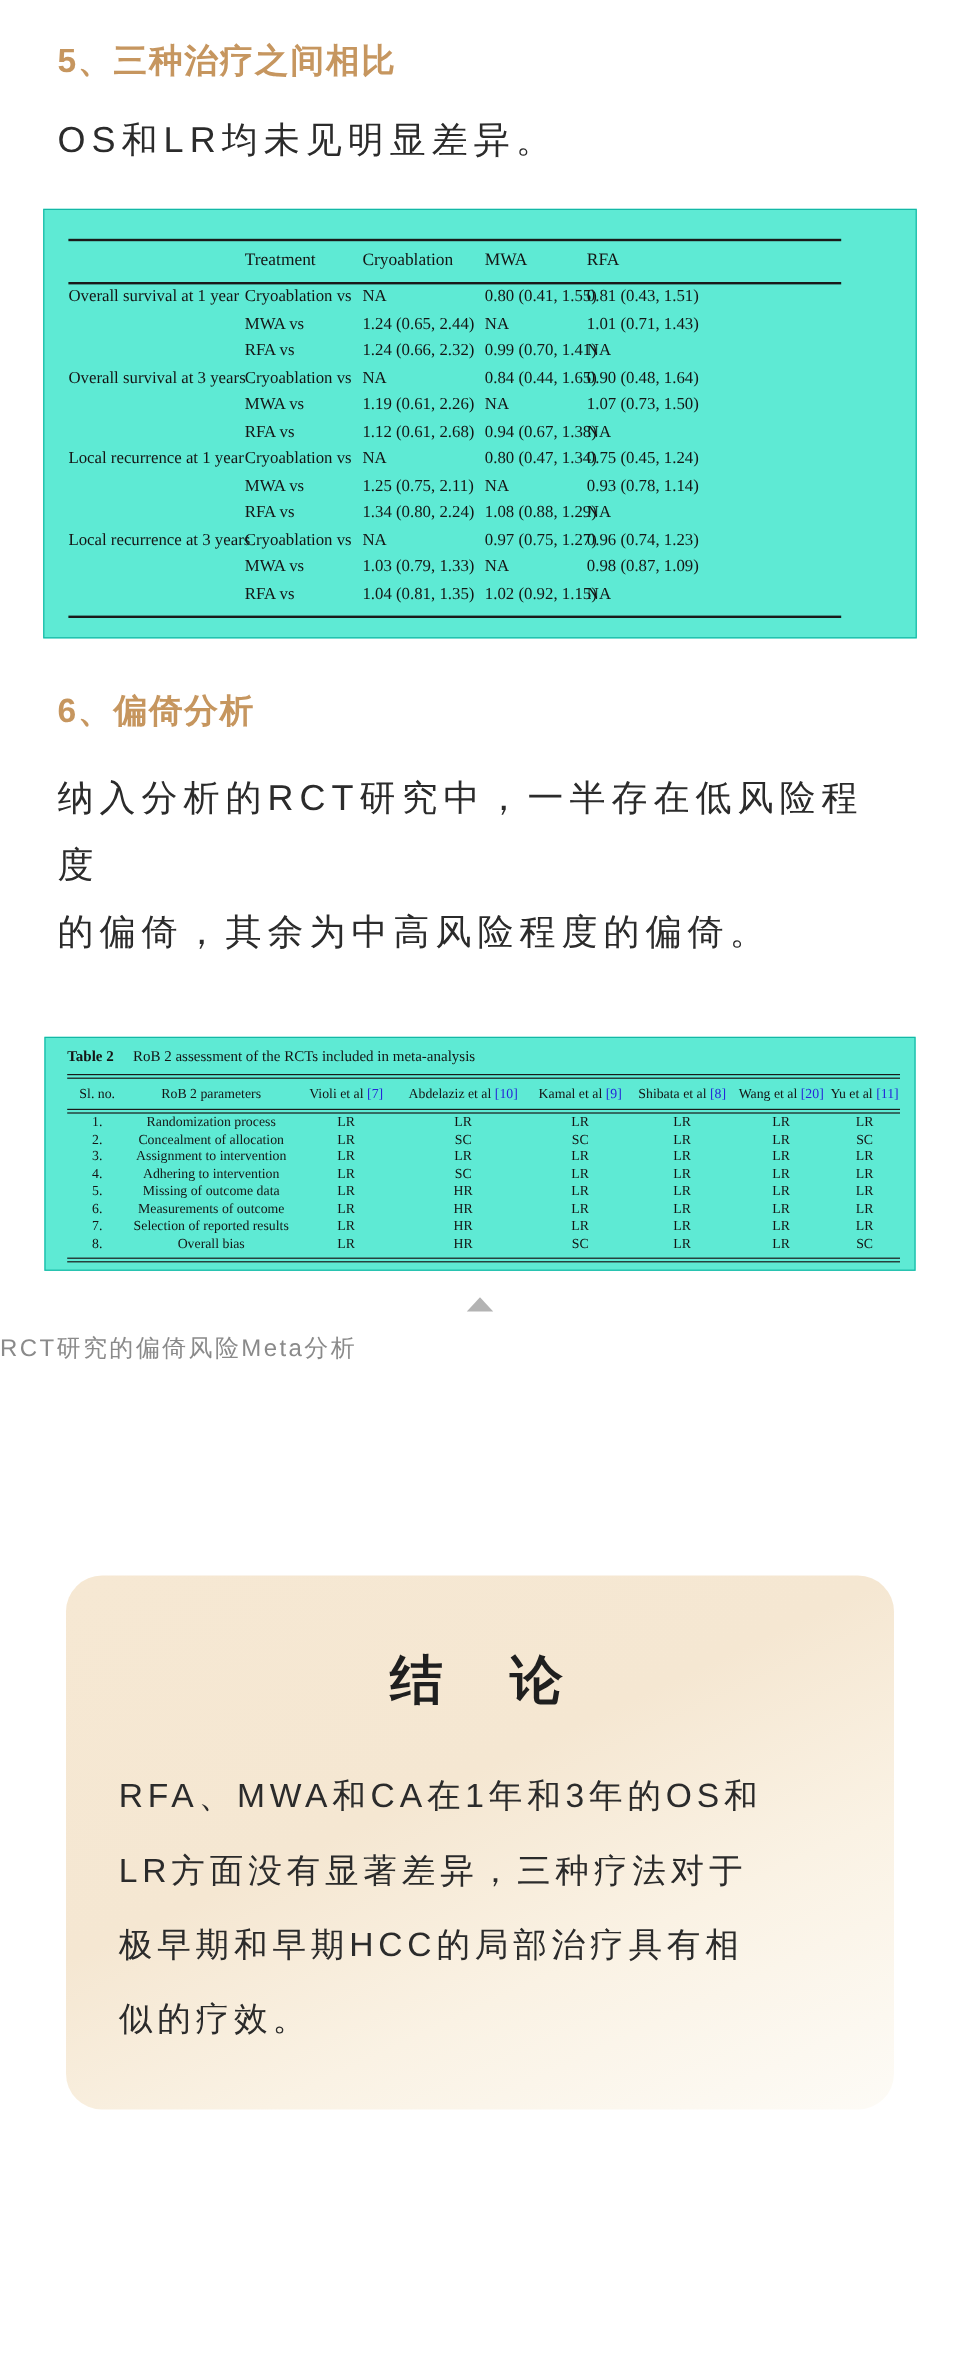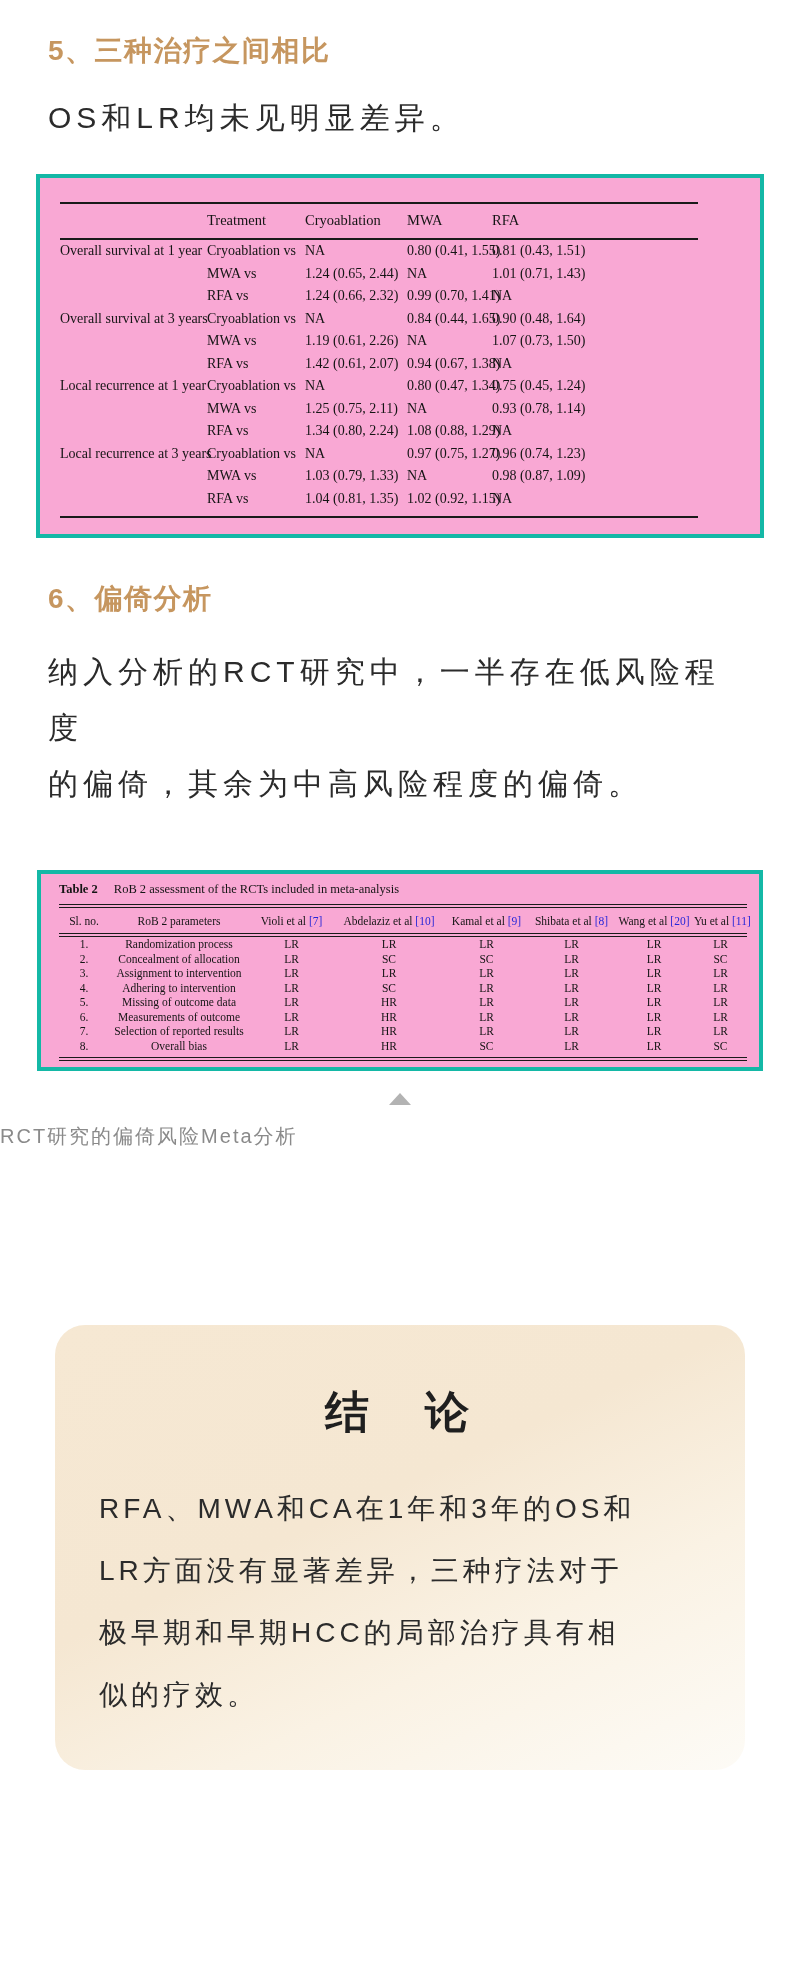--- a/index.html
+++ b/index.html
@@ -8,21 +8,21 @@
   .page { position:relative; width:800px; height:1973px; background:#ffffff; overflow:hidden; }
 
   
   .sec-heading { margin:0 48px; font-size:28px; font-weight:700; letter-spacing:1.5px; color:#c6965f; }
   .sec-heading.first { padding-top:32px; }
   .sec-heading.second { margin-top:42px; }
   .body-para { margin:20px 48px 0; font-size:30px; line-height:56px; letter-spacing:5px; color:#2b2b2b; }
   .body-para.p6 { margin-top:26px; }
 
   
-  .tbox { margin:28px 36px 0; border:4px solid #14b8a6; background:#f9a8d4; }
+  .tbox { margin:28px 36px 0; border:1px solid #14b8a6; background:#5eead4; }
   .tbox2 { margin:58px 37px 0; }
   .serif { font-family:"Liberation Serif","DejaVu Serif",serif; color:#151515; }
 
   
   .t1-inner { margin:24px 62px 16px 20px; }
   .rule-thick { border-top:2px solid #1a1a1a; height:0; }
   .t1-grid { display:grid; grid-template-columns:147px 98px 102px 85px 1fr; }
   .t1-head > div { padding:8px 0 9px; font-size:14.5px; white-space:nowrap; }
   .t1-row > div { height:22.5px; line-height:22.5px; font-size:14px; white-space:nowrap; }
   .t1-bodypad { padding-bottom:6px; }
@@ -105,21 +105,21 @@
           <div class="t1-grid t1-row">
             <div></div>
             <div>MWA vs</div>
             <div>1.19 (0.61, 2.26)</div>
             <div>NA</div>
             <div>1.07 (0.73, 1.50)</div>
           </div>
           <div class="t1-grid t1-row">
             <div></div>
             <div>RFA vs</div>
-            <div>1.42 (0.61, 2.07)</div>
+            <div>1.12 (0.61, 2.68)</div>
             <div>0.94 (0.67, 1.38)</div>
             <div>NA</div>
           </div>
           <div class="t1-grid t1-row">
             <div>Local recurrence at 1 year</div>
             <div>Cryoablation vs</div>
             <div>NA</div>
             <div>0.80 (0.47, 1.34)</div>
             <div>0.75 (0.45, 1.24)</div>
           </div>

